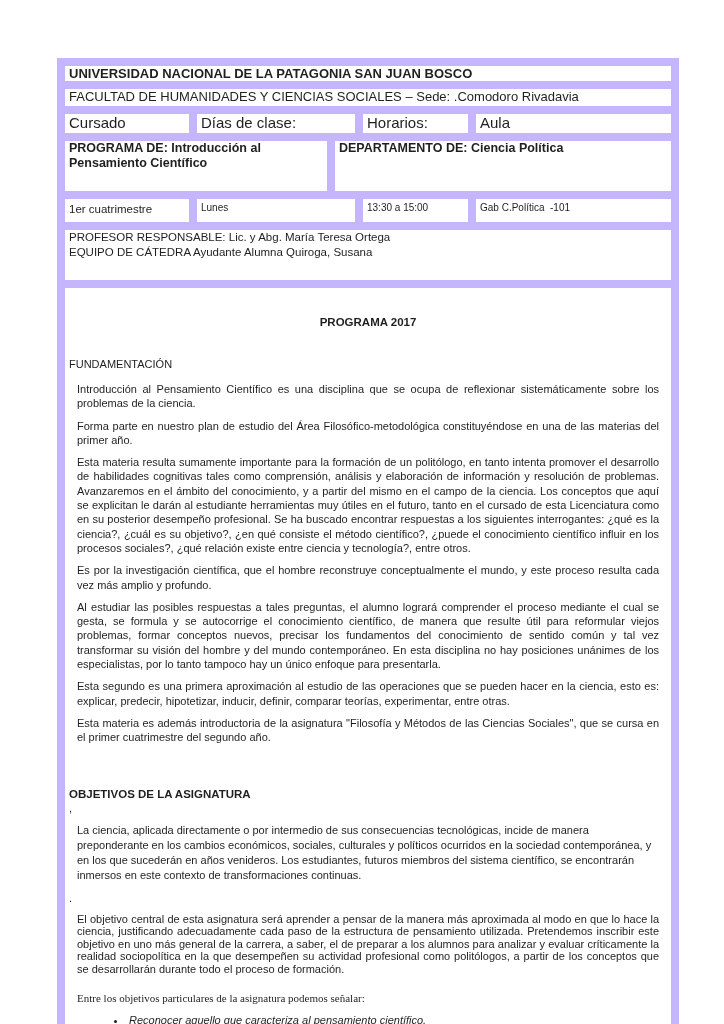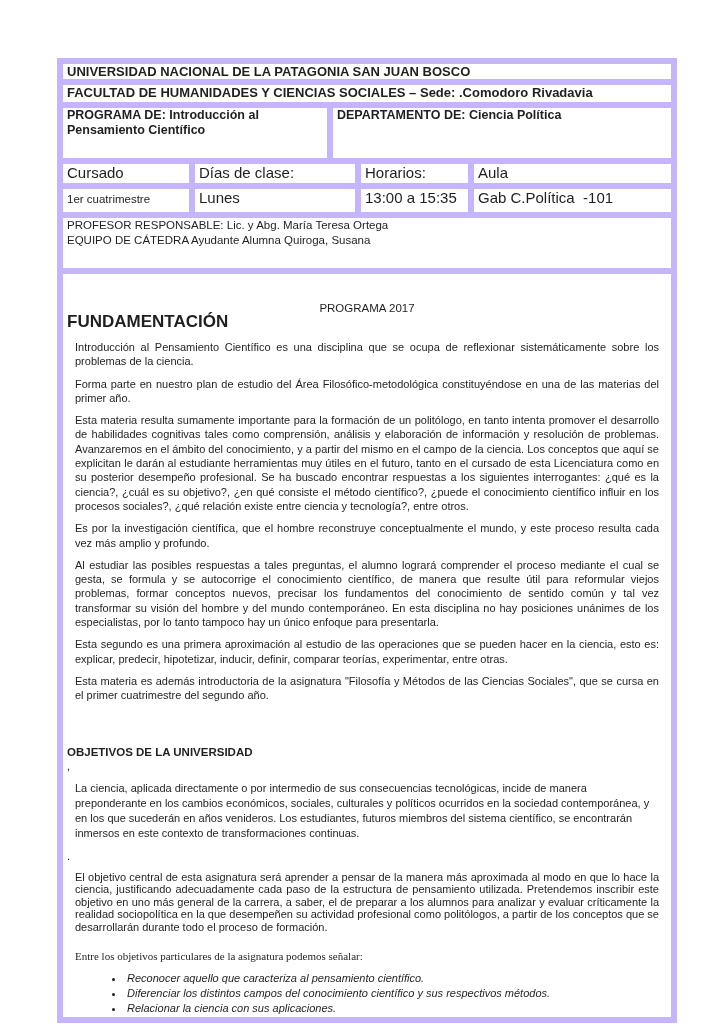--- a/index.html
+++ b/index.html
@@ -5,34 +5,34 @@
   html,body{margin:0;padding:0;background:#ffffff;}
   .page{
     position:relative;width:724px;height:1024px;background:#ffffff;
     font-family:"Liberation Sans",sans-serif;color:#1f1f1f;overflow:hidden;
   }
   table.doc{
     position:absolute;left:57px;top:58px;width:614px;
     border-collapse:collapse;table-layout:fixed;
   }
   table.doc td{
-    border:6px solid #c4b5fd;vertical-align:top;padding:0 4px;
+    border:8px solid #c4b5fd;vertical-align:top;padding:0 4px;
     overflow:hidden;
   }
   td.r1{height:15px;font-size:13px;font-weight:bold;padding-top:1px;}
-  td.r2{height:17px;font-size:13px;font-weight:bold;padding-top:1px;}
+  td.r2{height:17px;font-size:13px;font-weight:normal;padding-top:1px;}
   td.r3{height:50px;font-size:12.5px;font-weight:bold;line-height:15px;padding-top:2px;}
   td.r4{height:19px;font-size:15px;line-height:18px;padding-top:1px;}
-  td.r5{height:20px;font-size:15px;line-height:18px;padding-top:1px;}
+  td.r5{height:20px;font-size:10px;line-height:18px;padding-top:1px;}
   td.r5.small{font-size:11.5px;line-height:15px;padding-top:3px;}
   td.pre{white-space:pre-wrap;}
   td.r6{height:50px;font-size:11.5px;line-height:15px;padding-top:2px;}
   td.bodycell{height:698px;font-size:11px;line-height:14.3px;}
-  .title{margin-top:27px;text-align:center;font-weight:normal;font-size:11.5px;line-height:14px;}
-  .h{font-weight:bold;font-size:17px;line-height:14px;}
+  .title{margin-top:27px;text-align:center;font-weight:bold;font-size:11.5px;line-height:14px;}
+  .h{margin-top:28px;font-weight:normal;font-size:11px;line-height:14px;}
   .h2{margin-top:42px;font-weight:bold;font-size:11.5px;line-height:14px;}
   .block{margin-top:11px;}
   p{margin:8px;}
   .j{text-align:justify;}
   .pa{line-height:15px;}
   .pb{line-height:12.5px;}
   .stray{line-height:14px;}
   .intro{margin-top:16px;font-family:Liberation Serif, serif;}
   ul.obj{margin:2px 0 2px 0;padding-left:58px;font-style:italic;}
   ul.obj li{margin:1px 0 0 0;padding-left:2px;line-height:14px;}
@@ -50,33 +50,33 @@
         <col style="width:203px">
     </colgroup>
     <tbody>
         <tr>
       <td class="r1" colspan="5">UNIVERSIDAD NACIONAL DE LA PATAGONIA SAN JUAN BOSCO</td>
     </tr>
     <tr>
       <td class="r2" colspan="5">FACULTAD DE HUMANIDADES Y CIENCIAS SOCIALES – Sede: .Comodoro Rivadavia</td>
     </tr>
     <tr>
-      <td class="r3" colspan="2">PROGRAMA DE: Introducción al Pensamiento Científico</td>
-      <td class="r3" colspan="3">DEPARTAMENTO DE: Ciencia Política</td>
-    </tr>
-    <tr>
       <td class="r4">Cursado</td>
       <td class="r4" colspan="2">Días de clase:</td>
       <td class="r4">Horarios:</td>
       <td class="r4">Aula</td>
     </tr>
     <tr>
+      <td class="r3" colspan="2">PROGRAMA DE: Introducción al Pensamiento Científico</td>
+      <td class="r3" colspan="3">DEPARTAMENTO DE: Ciencia Política</td>
+    </tr>
+    <tr>
       <td class="r5 small">1er cuatrimestre</td>
       <td class="r5" colspan="2">Lunes</td>
-      <td class="r5">13:00 a 15:35</td>
+      <td class="r5">13:30 a 15:00</td>
       <td class="r5 pre">Gab C.Política  -101</td>
     </tr>
     <tr>
       <td class="r6" colspan="5">
         <div>PROFESOR RESPONSABLE: Lic. y Abg. María Teresa Ortega</div>
         <div>EQUIPO DE CÁTEDRA Ayudante Alumna Quiroga, Susana</div>
       </td>
     </tr>
     <tr>
       <td class="bodycell" colspan="5">
@@ -84,21 +84,21 @@
         <div class="h">FUNDAMENTACIÓN</div>
         <div class="block">
           <p class="j">Introducción al Pensamiento Científico es una disciplina que se ocupa de reflexionar sistemáticamente sobre los problemas de la ciencia.</p>
           <p class="j">Forma parte en nuestro plan de estudio del Área Filosófico-metodológica constituyéndose en una de las materias del primer año.</p>
           <p class="j">Esta materia resulta sumamente importante para la formación de un politólogo, en tanto intenta promover el desarrollo de habilidades cognitivas tales como comprensión, análisis y elaboración de información y resolución de problemas. Avanzaremos en el ámbito del conocimiento, y a partir del mismo en el campo de la ciencia. Los conceptos que aquí se explicitan le darán al estudiante herramientas muy útiles en el futuro, tanto en el cursado de esta Licenciatura como en su posterior desempeño profesional. Se ha buscado encontrar respuestas a los siguientes interrogantes: ¿qué es la ciencia?, ¿cuál es su objetivo?, ¿en qué consiste el método científico?, ¿puede el conocimiento científico influir en los procesos sociales?, ¿qué relación existe entre ciencia y tecnología?, entre otros.</p>
           <p class="j">Es por la investigación científica, que el hombre reconstruye conceptualmente el mundo, y este proceso resulta cada vez más amplio y profundo.</p>
           <p class="j">Al estudiar las posibles respuestas a tales preguntas, el alumno logrará comprender el proceso mediante el cual se gesta, se formula y se autocorrige el conocimiento científico, de manera que resulte útil para reformular viejos problemas, formar conceptos nuevos, precisar los fundamentos del conocimiento de sentido común y tal vez transformar su visión del hombre y del mundo contemporáneo. En esta disciplina no hay posiciones unánimes de los especialistas, por lo tanto tampoco hay un único enfoque para presentarla.</p>
           <p class="j">Esta segundo es una primera aproximación al estudio de las operaciones que se pueden hacer en la ciencia, esto es: explicar, predecir, hipotetizar, inducir, definir, comparar teorías, experimentar, entre otras.</p>
           <p class="j">Esta materia es además introductoria de la asignatura "Filosofía y Métodos de las Ciencias Sociales", que se cursa en el primer cuatrimestre del segundo año.</p>
         </div>
-        <div class="h2">OBJETIVOS DE LA UNIVERSIDAD</div>
+        <div class="h2">OBJETIVOS DE LA ASIGNATURA</div>
         <div class="stray">,</div>
         <p class="pa">La ciencia, aplicada directamente o por intermedio de sus consecuencias tecnológicas, incide de manera preponderante en los cambios económicos, sociales, culturales y políticos ocurridos en la sociedad contemporánea, y en los que sucederán en años venideros. Los estudiantes, futuros miembros del sistema científico, se encontrarán inmersos en este contexto de transformaciones continuas.</p>
         <div class="stray">.</div>
         <p class="j pb">El objetivo central de esta asignatura será aprender a pensar de la manera más aproximada al modo en que lo hace la ciencia, justificando adecuadamente cada paso de la estructura de pensamiento utilizada. Pretendemos inscribir este objetivo en uno más general de la carrera, a saber, el de preparar a los alumnos para analizar y evaluar críticamente la realidad sociopolítica en la que desempeñen su actividad profesional como politólogos, a partir de los conceptos que se desarrollarán durante todo el proceso de formación.</p>
         <p class="intro">Entre los objetivos particulares de la asignatura podemos señalar:</p>
         <ul class="obj">
           <li>Reconocer aquello que caracteriza al pensamiento científico.</li>
           <li>Diferenciar los distintos campos del conocimiento científico y sus respectivos métodos.</li>
           <li>Relacionar la ciencia con sus aplicaciones.</li>
         </ul>

